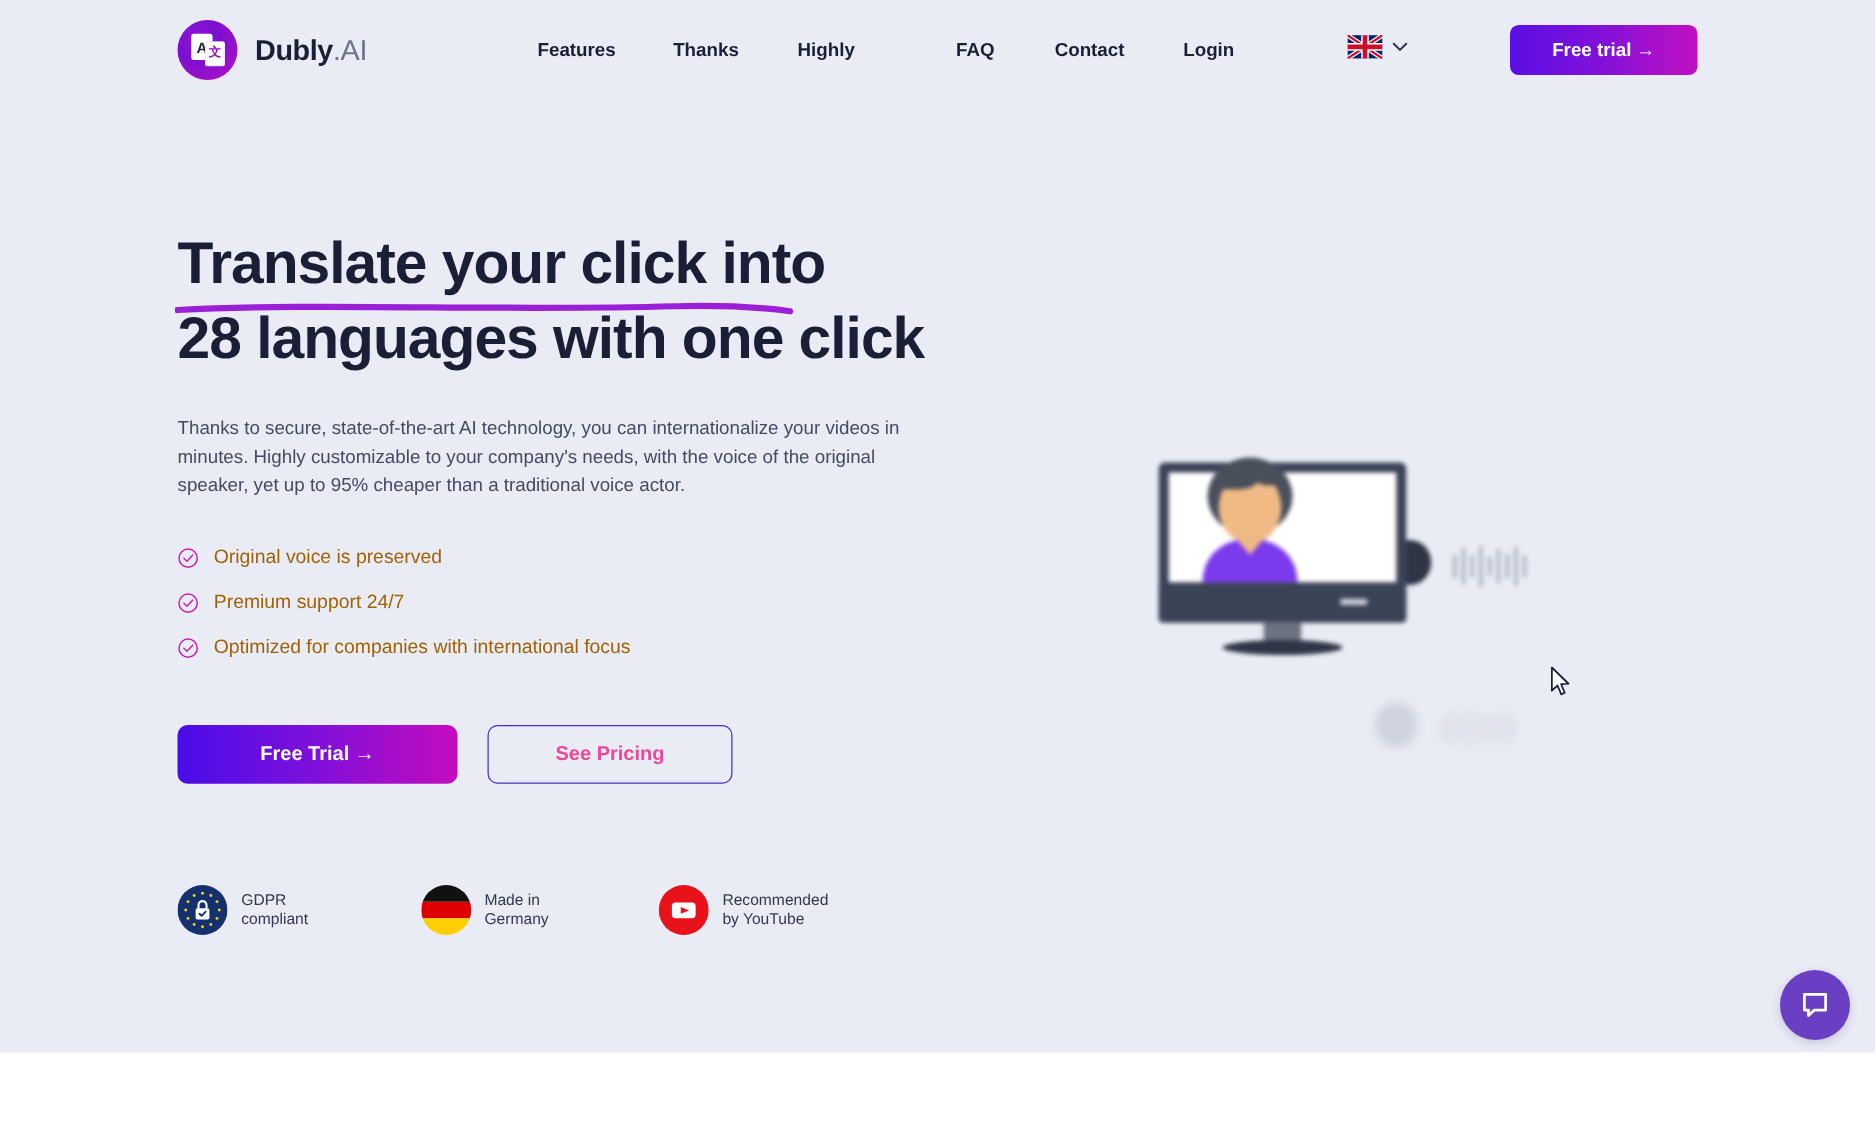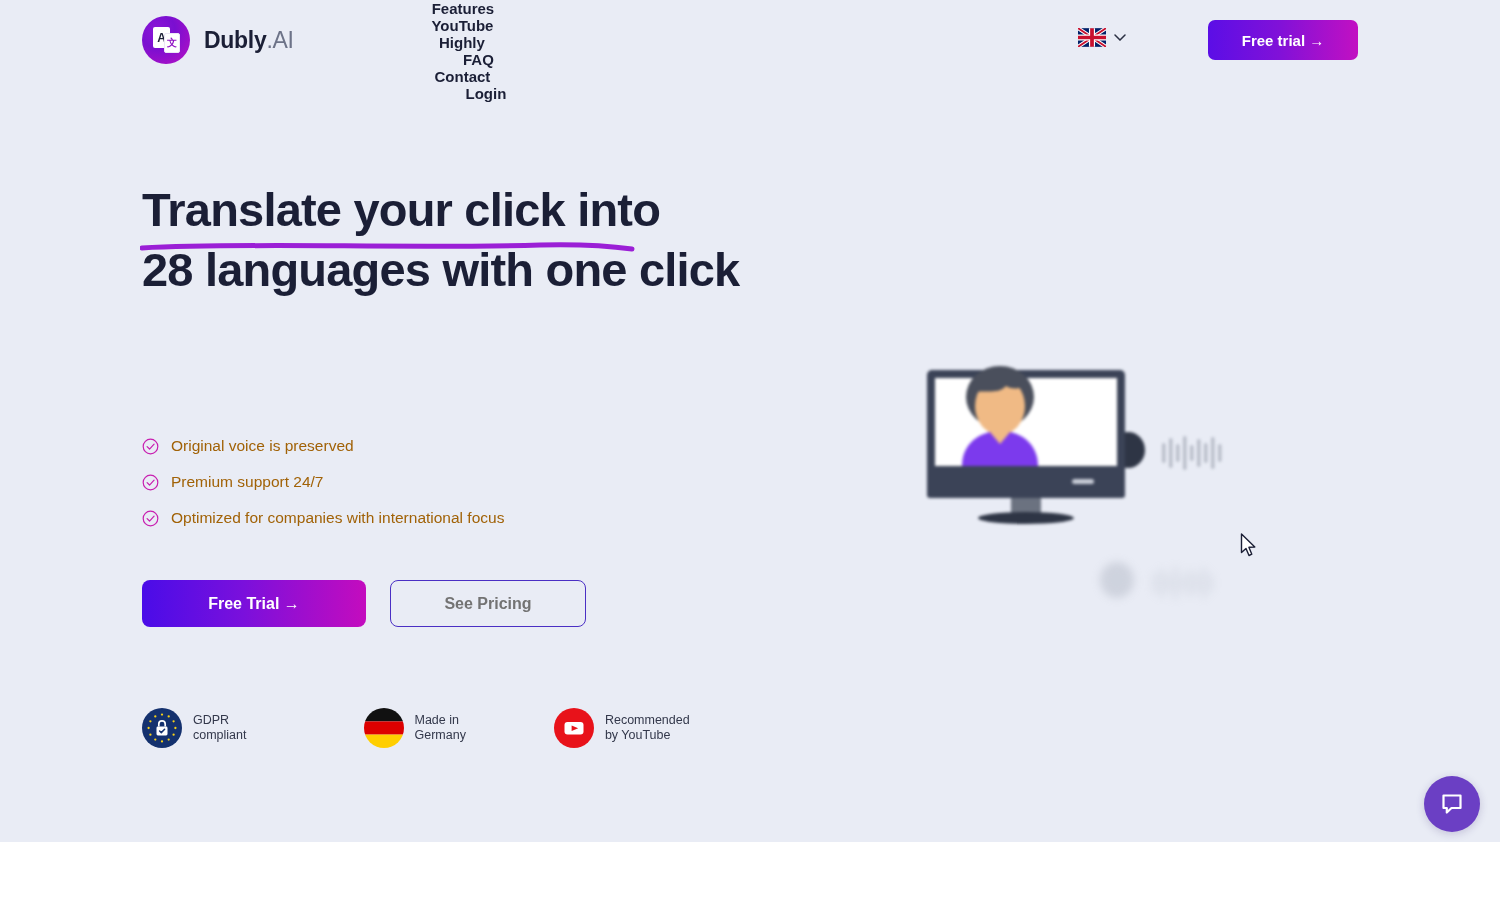--- a/index.html
+++ b/index.html
@@ -45,21 +45,21 @@
     border: 1px solid #ece6f6;
     display: flex; align-items: center; justify-content: center;
     font-size: 10px; font-weight: bold; color: #9012c4; line-height: 1;
   }
   .brand-name {
     font-size: 23px; font-weight: bold; color: #1b1f36; letter-spacing: -0.3px;
   }
   .brand-name .suffix { font-weight: normal; color: #6d7388; }
 
   .nav { position: absolute; left: 430px; top: 0; height: 80px;
-         display: flex; align-items: center; flex-direction: column; }
+         display: flex; align-items: center; }
   .nav-item {
     font-size: 15px; font-weight: bold; color: #1b1f36;
     cursor: pointer; white-space: nowrap;
   }
   .nav-item:nth-child(1) { margin-right: 46px; }
   .nav-item:nth-child(2) { margin-right: 47px; }
   .nav-item:nth-child(3) { margin-right: 48px; }
   .nav-item:nth-child(4) { margin-right: 48px; padding-left: 33px; }
   .nav-item:nth-child(5) { margin-right: 47px; }
 
@@ -110,29 +110,29 @@
     width: 224px; height: 47px; border-radius: 8px;
     background: linear-gradient(90deg, #4a0ce8 0%, #7a10dc 45%, #c40cbe 100%);
     color: #fff; font-size: 16px; font-weight: bold;
     display: flex; align-items: center; justify-content: center;
     border: none; cursor: pointer; font-family: inherit;
     margin-right: 24px;
   }
   .btn-see-pricing {
     width: 196px; height: 47px; border-radius: 8px;
     background: transparent; border: 1.3px solid #4a2fc4;
-    color: #737373; font-size: 16px; font-weight: bold;
+    color: #ec4899; font-size: 16px; font-weight: bold;
     display: flex; align-items: center; justify-content: center;
     cursor: pointer; font-family: inherit;
   }
 
   
   .badges { position: absolute; left: 142px; top: 708px; display: flex; }
   .badge { display: flex; align-items: center; }
-  .badge-1 { margin-right: 117px; }
+  .badge-1 { margin-right: 90px; }
   .badge-2 { margin-right: 88px; }
   .badge-icon { width: 40px; height: 40px; flex: none; display: block; }
   .badge-label {
     margin-left: 11px; font-size: 12.5px; line-height: 15px; color: #33384b;
     white-space: pre-line;
   }
 
   
   .illustration { position: absolute; left: 900px; top: 340px; width: 420px; height: 220px; }
   .illu-main { position: absolute; left: 0; top: 0; filter: blur(1.6px); }
@@ -166,21 +166,21 @@
         <div class="logo-card-back">A</div>
         <div class="logo-card-front">文</div>
       </div>
       <div class="brand-name">
         <span>Dubly</span><span class="suffix">.AI</span>
       </div>
     </div>
 
     <div class="nav">
       <div class="nav-item">Features</div>
-      <div class="nav-item">YouTube</div>
+      <div class="nav-item">Thanks</div>
       <div class="nav-item">Highly</div>
       <div class="nav-item">FAQ</div>
       <div class="nav-item">Contact</div>
       <div class="nav-item">Login</div>
     </div>
 
     <div class="lang">
       <svg class="flag" viewBox="0 0 60 40">
         <rect width="60" height="40" fill="#012169"></rect>
         <path d="M0,0 L60,40 M60,0 L0,40" stroke="#fff" stroke-width="8"></path>
@@ -195,20 +195,21 @@
 
     <button class="btn-free-trial-top">Free trial →</button>
   </div>
 
   <div class="headline">
     <span class="hl-underlined"><span>Translate your click</span><svg class="hl-stroke" viewBox="0 0 495 16" preserveAspectRatio="none">
           <path d="M2,10 C110,4 260,11 400,7 C440,6 470,8 492,11" fill="none" stroke="#9b1fd6" stroke-width="5" stroke-linecap="round"></path>
         </svg></span><span> into</span><br><span>28 languages with one click</span>
   </div>
 
+  <div class="subtitle">Thanks to secure, state-of-the-art AI technology, you can internationalize your videos in minutes. Highly customizable to your company's needs, with the voice of the original speaker, yet up to 95% cheaper than a traditional voice actor.</div>
 
   <div class="features">
     <div class="feature-row">
       <svg class="check-icon" viewBox="0 0 20 20">
         <circle cx="10" cy="10" r="8.6" fill="none" stroke="#c81fb0" stroke-width="1.4"></circle>
         <path d="M6 10.2 L8.9 13 L14.2 7.2" fill="none" stroke="#c81fb0" stroke-width="1.4" stroke-linecap="round" stroke-linejoin="round"></path>
       </svg>
       <span class="feature-text">Original voice is preserved</span>
     </div>
     <div class="feature-row">

